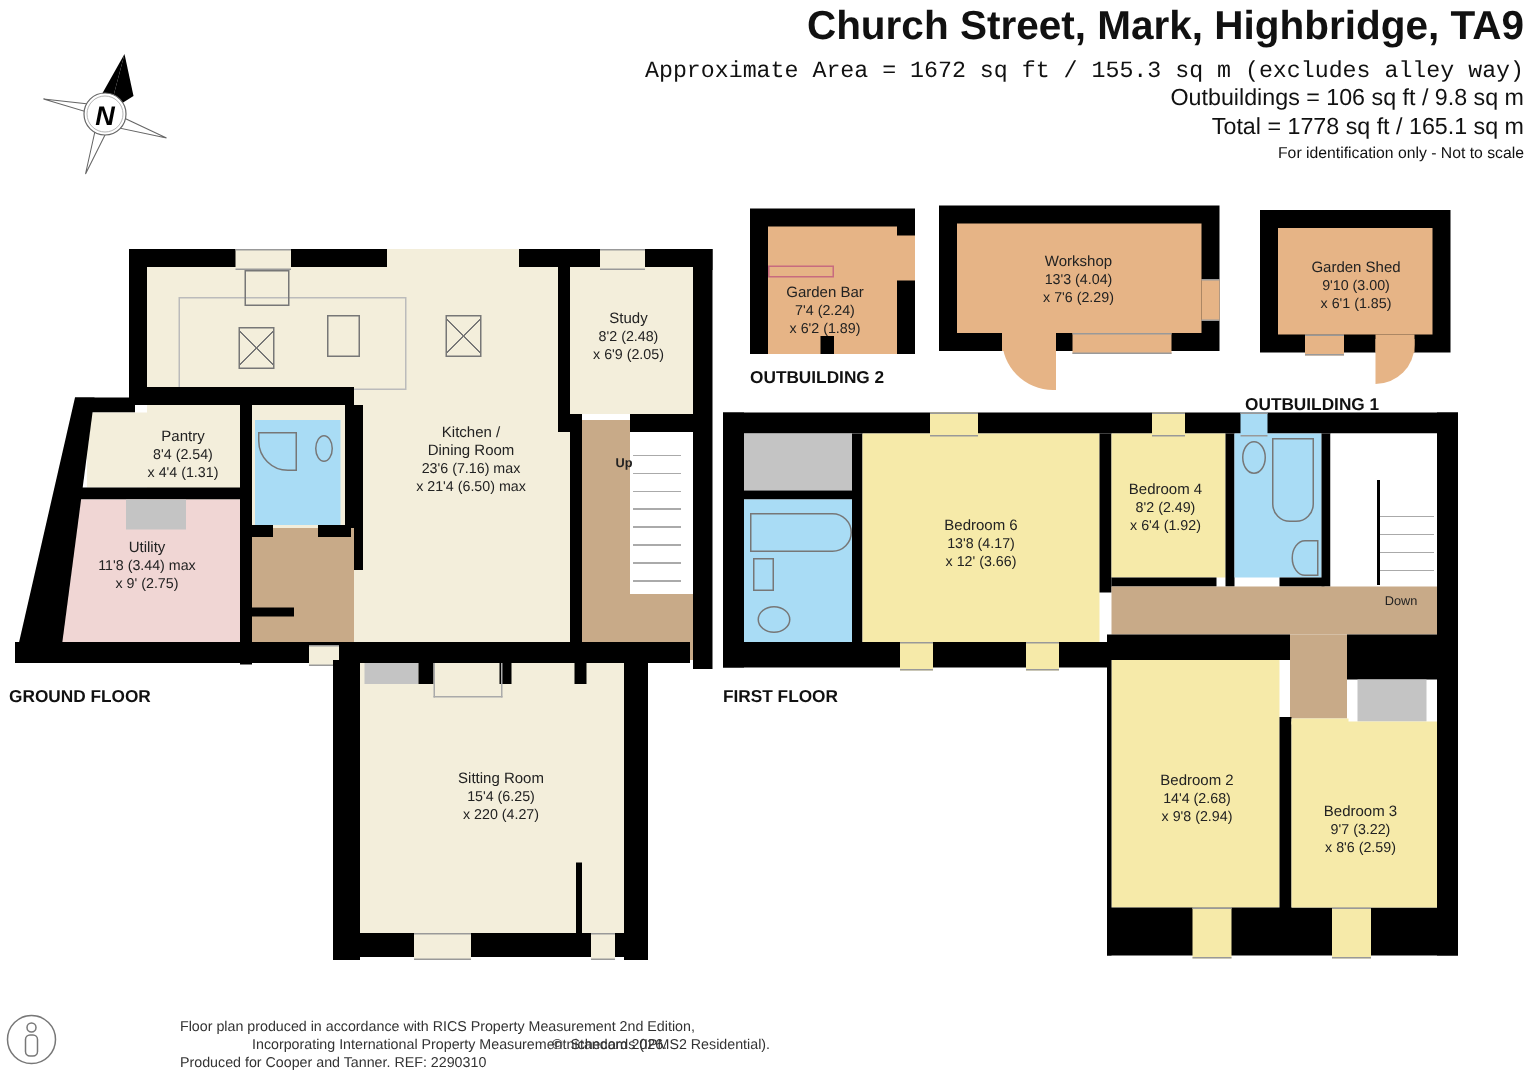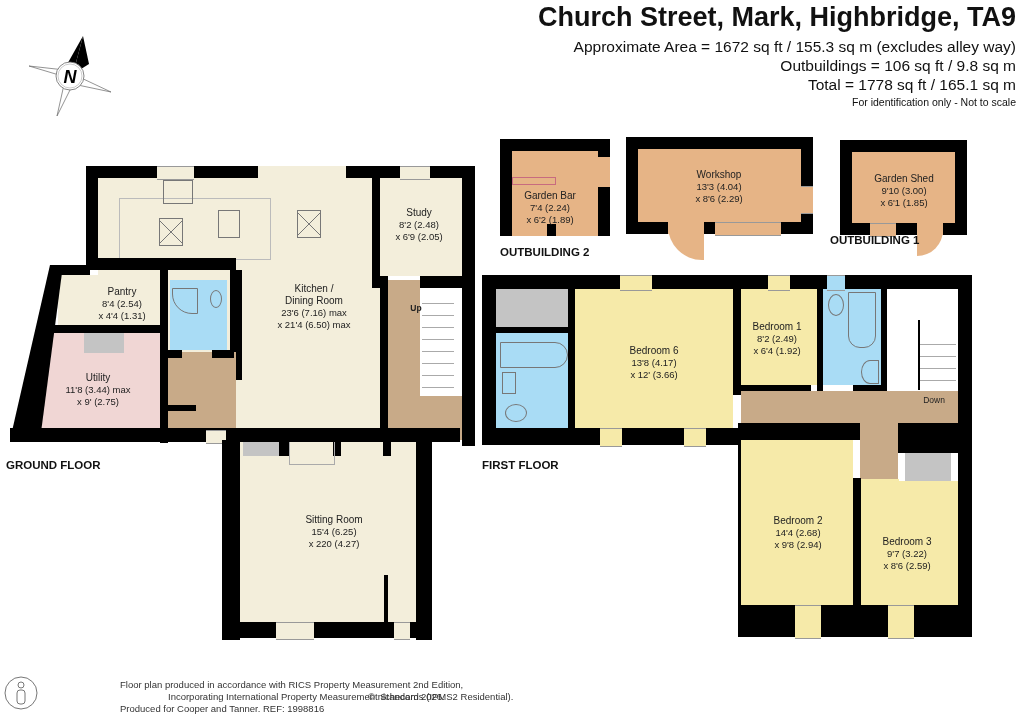--- a/index.html
+++ b/index.html
@@ -26,21 +26,21 @@
   .win.b { background:#a9dcf5; }
   .win.o { background:#e6b486; }
   .fitting { position:absolute; border:1px solid #777; }
   .stairs { position:absolute; background-image:repeating-linear-gradient(#fff 0, #fff 11px, #aaa 11px, #aaa 12px); }
   .footer { left:120px; font-size:9.5px; color:#333; line-height:12px; }
 </style>
 </head>
 <body>
 
 <div class="abs title">Church Street, Mark, Highbridge, TA9</div>
-<div class="abs area-line" style="top:38px;">Approximate Area = 1672 sq ft / 155.3 sq m (excludes alley way)</div>
+<div class="abs area-line" style="top:38px;font-family:Liberation Mono, monospace;">Approximate Area = 1672 sq ft / 155.3 sq m (excludes alley way)</div>
 <div class="abs area-line" style="top:57px;">Outbuildings = 106 sq ft / 9.8 sq m</div>
 <div class="abs area-line" style="top:76px;">Total = 1778 sq ft / 165.1 sq m</div>
 <div class="abs note">For identification only - Not to scale</div>
 
 <div class="abs" style="left:25px;top:28px;width:90px;height:90px;">
   <svg width="90" height="90" viewBox="0 0 90 90">
     <polygon points="58,8 48,46 40,40" fill="#000"></polygon>
     <polygon points="58,8 64,36 48,46" fill="#000"></polygon>
     <polygon points="4,38 40,42 44,50" fill="none" stroke="#666" stroke-width="0.7"></polygon>
     <polygon points="86,64 52,48 48,56" fill="none" stroke="#666" stroke-width="0.7"></polygon>
@@ -129,21 +129,21 @@
   <div class="lbl" style="left:419px;top:207px;">
     <b>Study</b>
       <div>8'2 (2.48)</div>
       <div>x 6'9 (2.05)</div>
   </div>
   <div class="lbl" style="left:122px;top:286px;">
     <b>Pantry</b>
       <div>8'4 (2.54)</div>
       <div>x 4'4 (1.31)</div>
   </div>
-  <div class="lbl" style="left:98px;top:372px;">
+  <div class="lbl" style="left:98px;top:360px;">
     <b>Utility</b>
       <div>11'8 (3.44) max</div>
       <div>x 9' (2.75)</div>
   </div>
   <div class="lbl" style="left:334px;top:514px;">
     <b>Sitting Room</b>
       <div>15'4 (6.25)</div>
       <div>x 220 (4.27)</div>
   </div>
   <div class="floor-lbl" style="left:6px;top:459px;">GROUND FLOOR</div>
@@ -166,34 +166,34 @@
 
   <div class="wall" style="left:626px;top:137px;width:187px;height:97px;"></div>
   <div class="room orange" style="left:638px;top:149px;width:163px;height:73px;"></div>
   <div class="win o" style="left:801px;top:186px;width:12px;height:26px;"></div>
   <div class="win o" style="left:715px;top:222px;width:66px;height:12px;"></div>
   <div class="room orange" style="left:668px;top:222px;width:36px;height:12px;"></div>
   <div class="abs orange" style="left:668px;top:226px;width:36px;height:34px;border-radius:0 0 0 36px;"></div>
   <div class="lbl" style="left:719px;top:169px;">
     <b>Workshop</b>
       <div>13'3 (4.04)</div>
-      <div>x 8'6 (2.29)</div>
+      <div>x 7'6 (2.29)</div>
   </div>
 
   <div class="wall" style="left:840px;top:140px;width:127px;height:95px;"></div>
   <div class="room orange" style="left:852px;top:152px;width:103px;height:71px;"></div>
   <div class="win o" style="left:870px;top:223px;width:26px;height:12px;"></div>
   <div class="room orange" style="left:917px;top:223px;width:26px;height:12px;"></div>
   <div class="abs orange" style="left:917px;top:226px;width:26px;height:30px;border-radius:0 0 26px 0;"></div>
   <div class="lbl" style="left:904px;top:173px;">
     <b>Garden Shed</b>
       <div>9'10 (3.00)</div>
       <div>x 6'1 (1.85)</div>
   </div>
-  <div class="floor-lbl" style="left:830px;top:234px;">OUTBUILDING 1</div>
+  <div class="floor-lbl" style="left:830px;top:264px;">OUTBUILDING 1</div>
 </div>
 
 <div>
 
   <div class="wall" style="left:482px;top:275px;width:490px;height:14px;"></div>
   <div class="wall" style="left:482px;top:275px;width:14px;height:170px;"></div>
   <div class="wall" style="left:482px;top:428px;width:256px;height:17px;"></div>
   <div class="wall" style="left:958px;top:275px;width:14px;height:362px;"></div>
 
   <div class="room grey" style="left:496px;top:289px;width:78px;height:38px;"></div>
@@ -242,21 +242,21 @@
   <div class="room yellow" style="left:861px;top:481px;width:97px;height:124px;"></div>
   <div class="room yellow" style="left:861px;top:479px;width:38px;height:4px;"></div>
   <div class="win y" style="left:888px;top:605px;width:26px;height:32px;"></div>
 
   <div class="lbl" style="left:654px;top:345px;">
     <b>Bedroom 6</b>
       <div>13'8 (4.17)</div>
       <div>x 12' (3.66)</div>
   </div>
   <div class="lbl" style="left:777px;top:321px;">
-    <b>Bedroom 1</b>
+    <b>Bedroom 4</b>
       <div>8'2 (2.49)</div>
       <div>x 6'4 (1.92)</div>
   </div>
   <div class="lbl" style="left:798px;top:515px;">
     <b>Bedroom 2</b>
       <div>14'4 (2.68)</div>
       <div>x 9'8 (2.94)</div>
   </div>
   <div class="lbl" style="left:907px;top:536px;">
     <b>Bedroom 3</b>
@@ -269,13 +269,13 @@
 <div class="abs" style="left:4px;top:676px;width:34px;height:34px;">
   <svg width="34" height="34" viewBox="0 0 34 34">
     <circle cx="17" cy="17" r="16" fill="none" stroke="#777" stroke-width="1"></circle>
     <circle cx="17" cy="9" r="3" fill="none" stroke="#777"></circle>
     <rect x="13" y="14" width="8" height="14" rx="3" fill="none" stroke="#777"></rect>
   </svg>
 </div>
 <div class="abs footer" style="top:679px;">Floor plan produced in accordance with RICS Property Measurement 2nd Edition,</div>
 <div class="abs footer" style="top:691px;margin-left:48px;">Incorporating International Property Measurement Standards (IPMS2 Residential).</div>
 <div class="abs footer" style="top:691px;left:368px;">© nichecom 2026.</div>
-<div class="abs footer" style="top:703px;">Produced for Cooper and Tanner.   REF:  1998816</div>
+<div class="abs footer" style="top:703px;">Produced for Cooper and Tanner.   REF:  2290310</div>
 
 </body></html>

